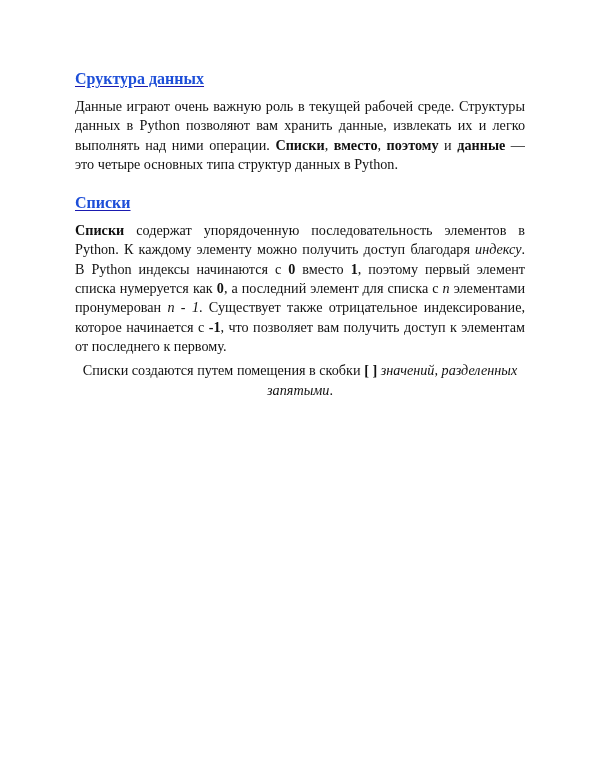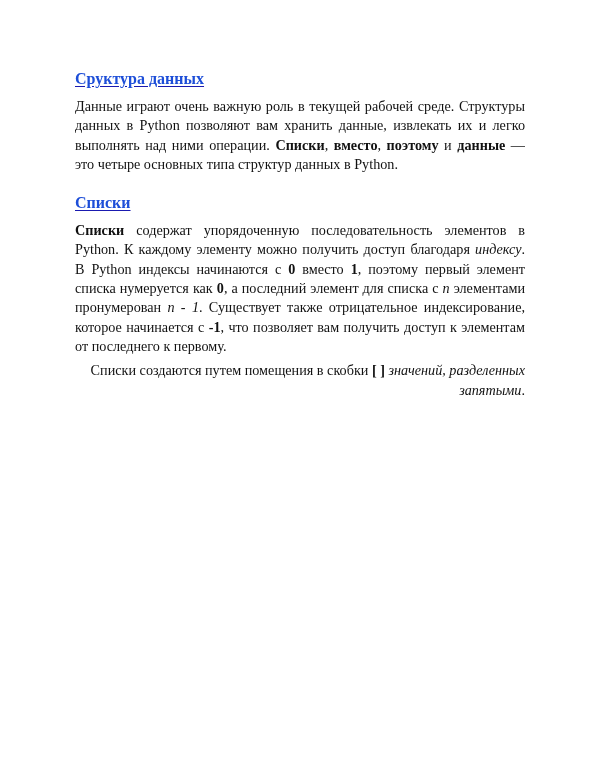--- a/index.html
+++ b/index.html
@@ -35,21 +35,21 @@
     h1.section-title.second {
       margin-top: 16px;
     }
     p.para {
       font-size: 14.2px;
       line-height: 19.3px;
       margin: 0 0 5px 0;
       text-align: justify;
     }
     p.para.last-left {
-      text-align: right;
+      text-align: center;
     }
     b { font-weight: bold; }
     i { }
   </style>
 </head>
 <body>
 
 <div class="page">
 
   <h1 class="section-title">Сруктура данных</h1>

